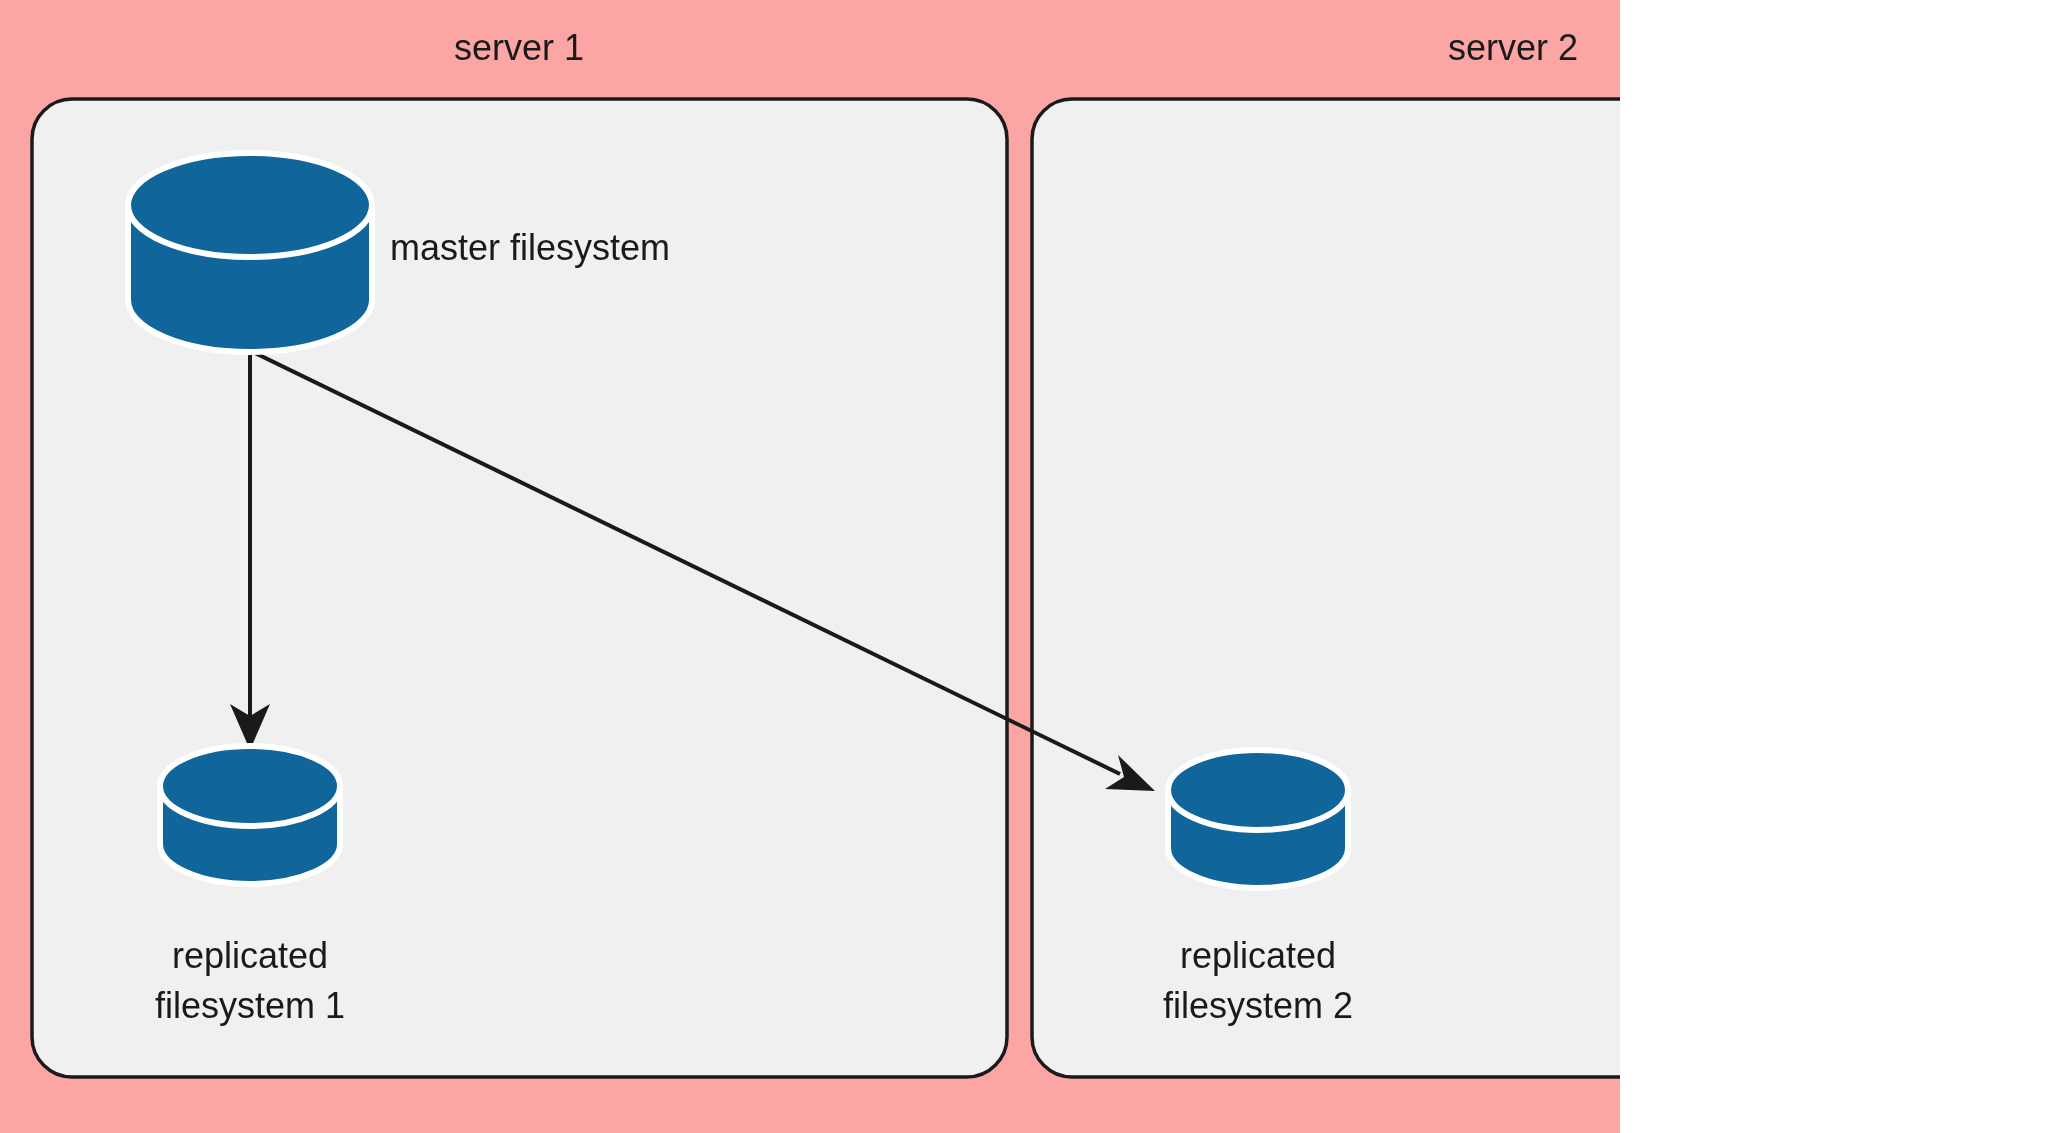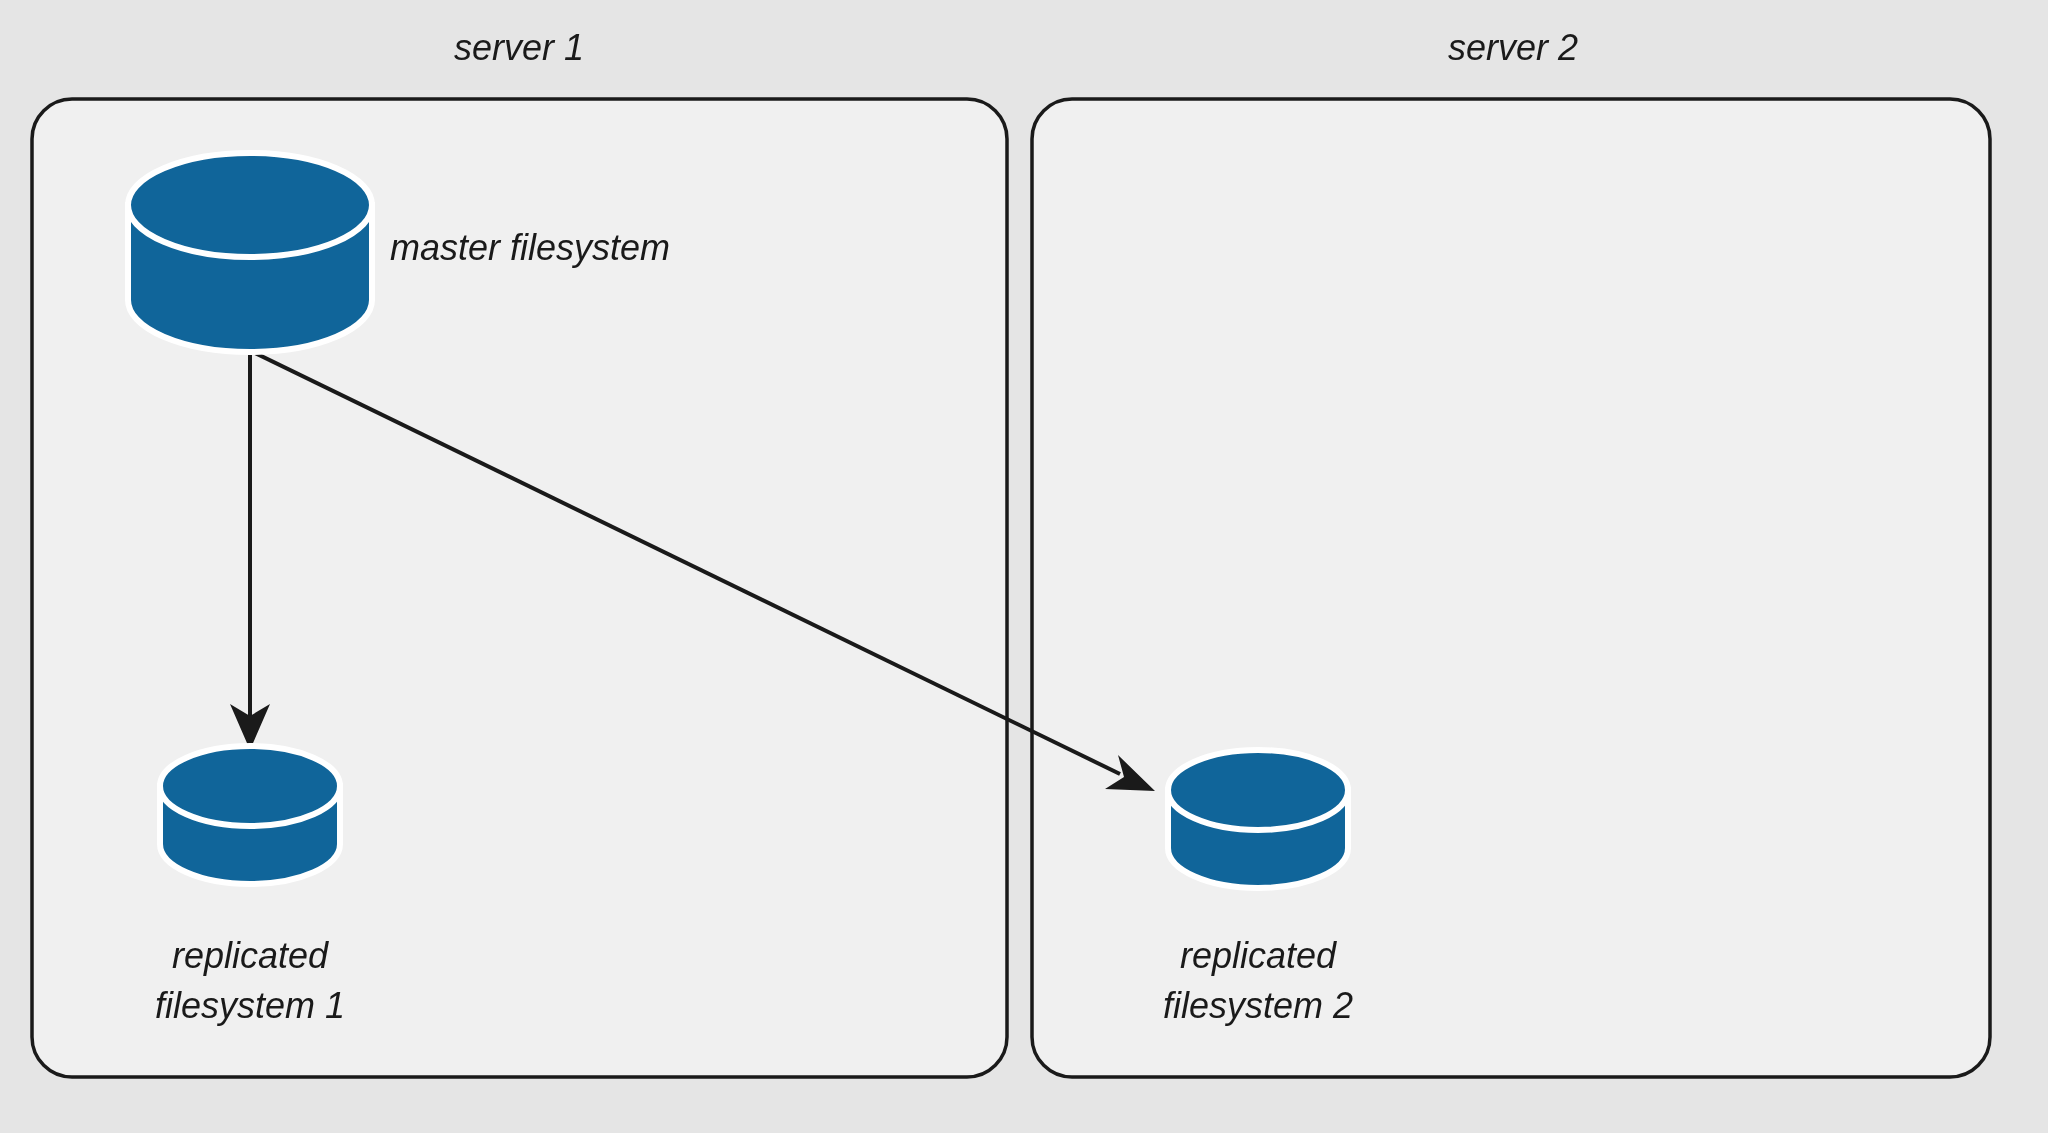--- a/index.html
+++ b/index.html
@@ -5,25 +5,24 @@
   html, body {
     margin: 0;
     padding: 0;
     background: #ffffff;
   }
   body {
     font-family: "Liberation Sans", sans-serif;
   }
   #canvas {
     position: relative;
-    width: 2048px;
+    width: 1620px;
     height: 1133px;
-    background: #e5e5e5;
+    background: #fca5a5;
     overflow: hidden;
-    font-style: italic;
   }
   #diagram-svg {
     position: absolute;
     top: 0;
     left: 0;
     width: 2048px;
     height: 1133px;
   }
   .server-title {
     font-size: 36px;

